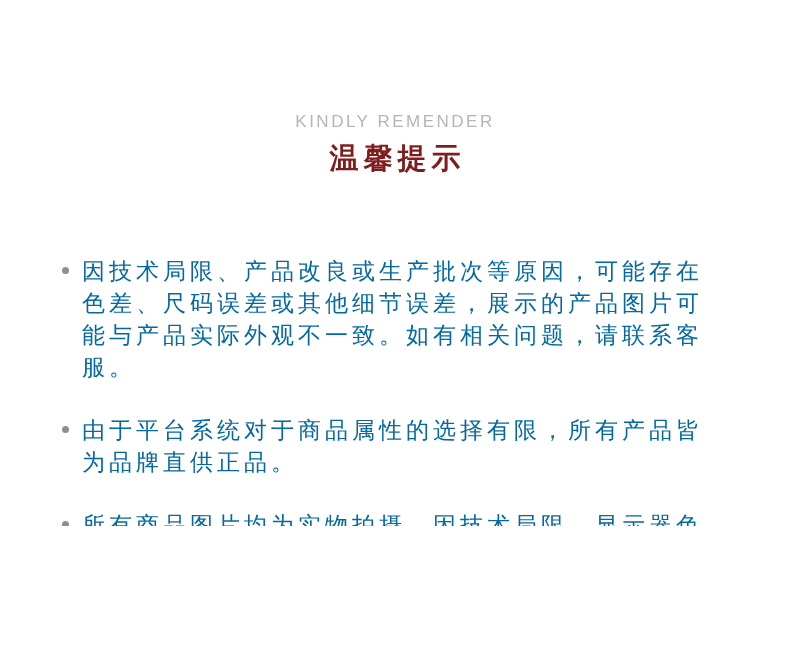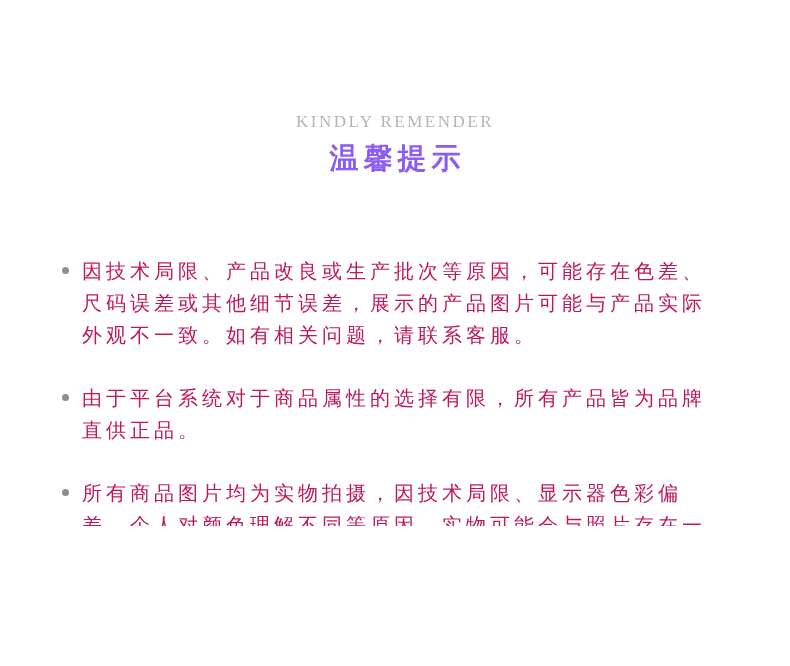--- a/index.html
+++ b/index.html
@@ -6,41 +6,41 @@
     margin: 0;
     padding: 0;
     background: #ffffff;
   }
   .page {
     position: relative;
     width: 790px;
     height: 526px;
     background: #ffffff;
     overflow: hidden;
-    font-family: Liberation Serif, serif;
+    font-family: Liberation Sans, sans-serif;
   }
   .header {
     padding-top: 112px;
     text-align: center;
   }
   .subtitle-en {
     font-size: 17px;
     line-height: 20px;
     letter-spacing: 2.5px;
     color: #b5b5b5;
     font-weight: 400;
     text-transform: uppercase;
   }
   .title-cn {
     margin: 8px 0 0 0;
     font-size: 29px;
     line-height: 36px;
     letter-spacing: 5px;
     text-indent: 5px; 
-    color: #8b5cf6;
+    color: #7f1d1d;
     font-weight: 700;
   }
   .notice-list {
     list-style: none;
     margin: 79px 0 0 62px;
     padding: 0;
     width: 660px;
   }
   .notice-item {
     display: flex;
@@ -53,24 +53,24 @@
   .bullet {
     flex: 0 0 auto;
     width: 7px;
     height: 7px;
     border-radius: 50%;
     background: #8e8e8e;
     margin: 12px 13px 0 0;
   }
   .notice-text {
     width: 630px;
-    font-size: 20px;
+    font-size: 23px;
     line-height: 32px;
     letter-spacing: 4px;
-    color: #be185d;
+    color: #0369a1;
     text-align: left;
     word-break: break-all;
   }
 </style>
 </head>
 <body>
 
 <div class="page">
 
   <div class="header">

